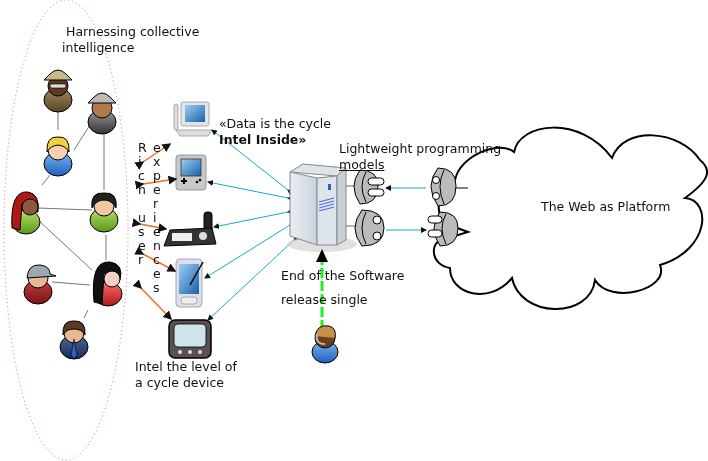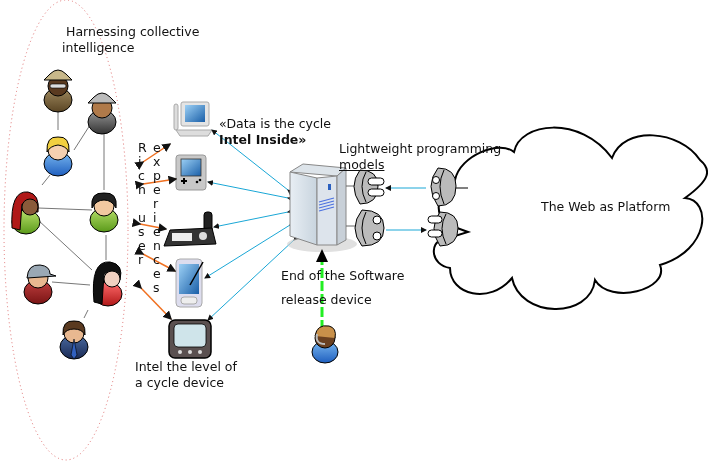--- a/index.html
+++ b/index.html
@@ -231,21 +231,21 @@
 
 <div class="lbl" style="left:219px;top:116px;">«Data is the cycle</div>
 <div class="lbl" style="left:219px;top:132px;font-weight:bold;">Intel Inside»</div>
 
 <div class="lbl" style="left:339px;top:141px;">Lightweight programming</div>
 <div class="lbl" style="left:339px;top:157px;text-decoration:underline;">models</div>
 
 <div class="lbl" style="left:525px;top:199px;margin-left:16px;">The Web as Platform</div>
 
 <div class="lbl" style="left:281px;top:268px;">End of the Software</div>
-<div class="lbl" style="left:281px;top:292px;">release device</div>
+<div class="lbl" style="left:281px;top:292px;">release single</div>
 
 <div class="lbl" style="left:135px;top:359px;">Intel the level of</div>
 <div class="lbl" style="left:135px;top:375px;">a cycle device</div>
 
 <div id="rich1"></div>
 <div id="rich2"></div>
 
 <span class="vchar" style="left: 138px; top: 141px;">R</span>
 <span class="vchar" style="left: 138px; top: 155px;">i</span>
 <span class="vchar" style="left: 138px; top: 169px;">c</span>

